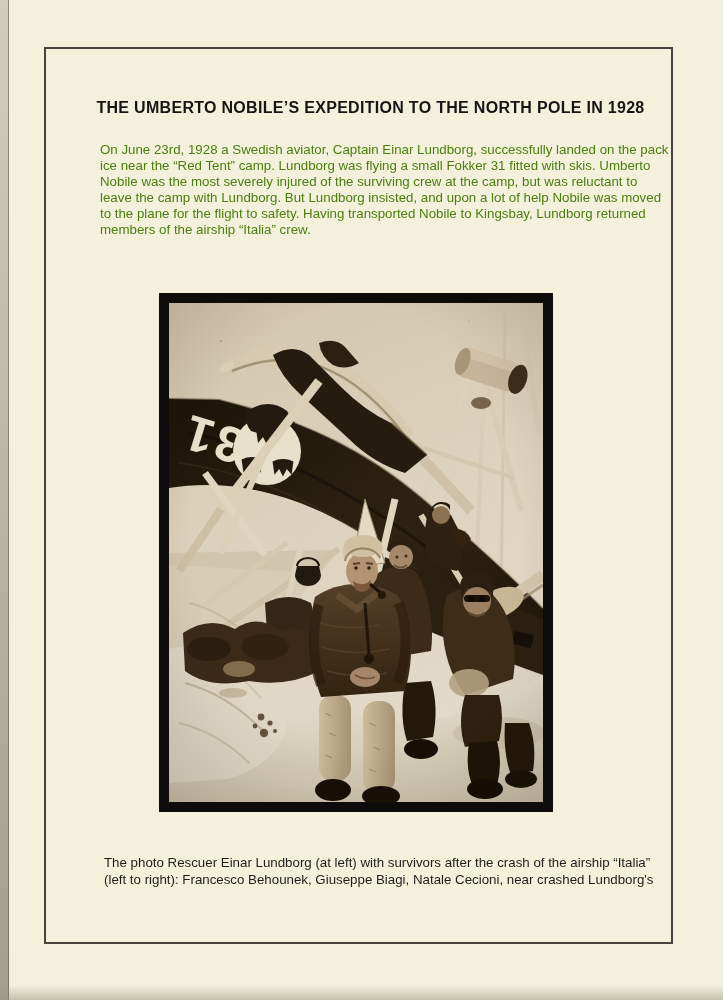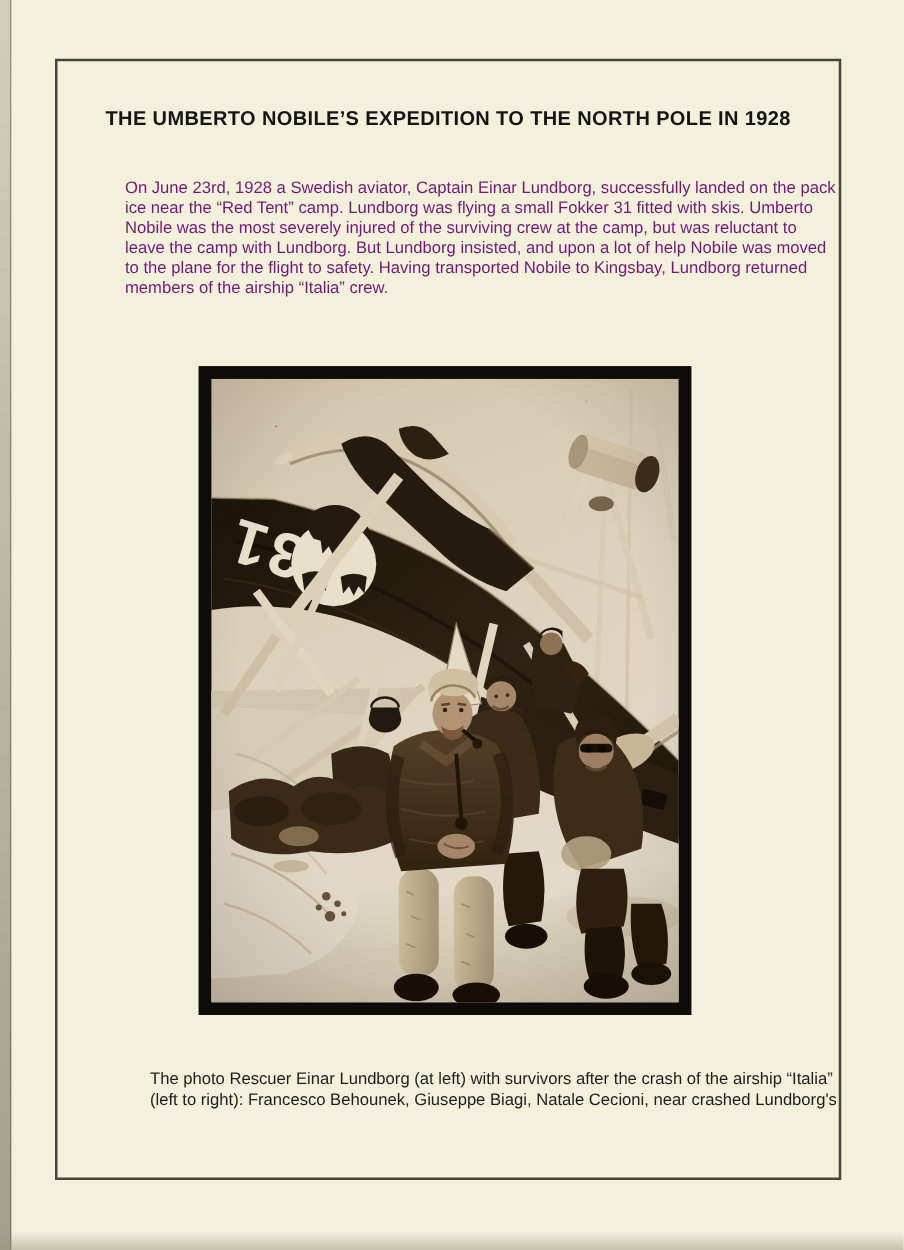--- a/index.html
+++ b/index.html
@@ -15,30 +15,30 @@
   }
   .scan-bottom{
     position:absolute;left:0;bottom:0;width:723px;height:15px;
     background:linear-gradient(180deg, rgba(0,0,0,0), rgba(150,147,122,.5));
   }
   .page-border{
     position:absolute;left:44px;top:47px;width:629px;height:897px;
     box-sizing:border-box;border:2px solid #45453e;
   }
   .title{
-    position:absolute;left:44px;top:87px;width:629px;margin:0;
+    position:absolute;left:44px;top:87px;width:629px;margin:12px;
     text-align:center;font-size:16px;font-weight:bold;letter-spacing:.3px;
     color:#151515;
   }
   .body-text{
     position:absolute;left:100px;top:142px;
-    font-size:13.3px;line-height:16.1px;color:#701a75;white-space:nowrap;
+    font-size:13.3px;line-height:16.1px;color:#4d7c0f;white-space:nowrap;
   }
   .caption{
-    position:absolute;left:120px;top:854px;
+    position:absolute;left:104px;top:854px;
     font-size:13.3px;line-height:17.4px;color:#1d1d1d;white-space:nowrap;
   }
   .photo-frame{
     position:absolute;left:159px;top:293px;width:394px;height:519px;margin:0;
     box-sizing:border-box;border:10px solid #0d0c0a;background:#0d0c0a;
   }
   .photo-frame svg{display:block;}
 </style>
 </head>
 <body>

